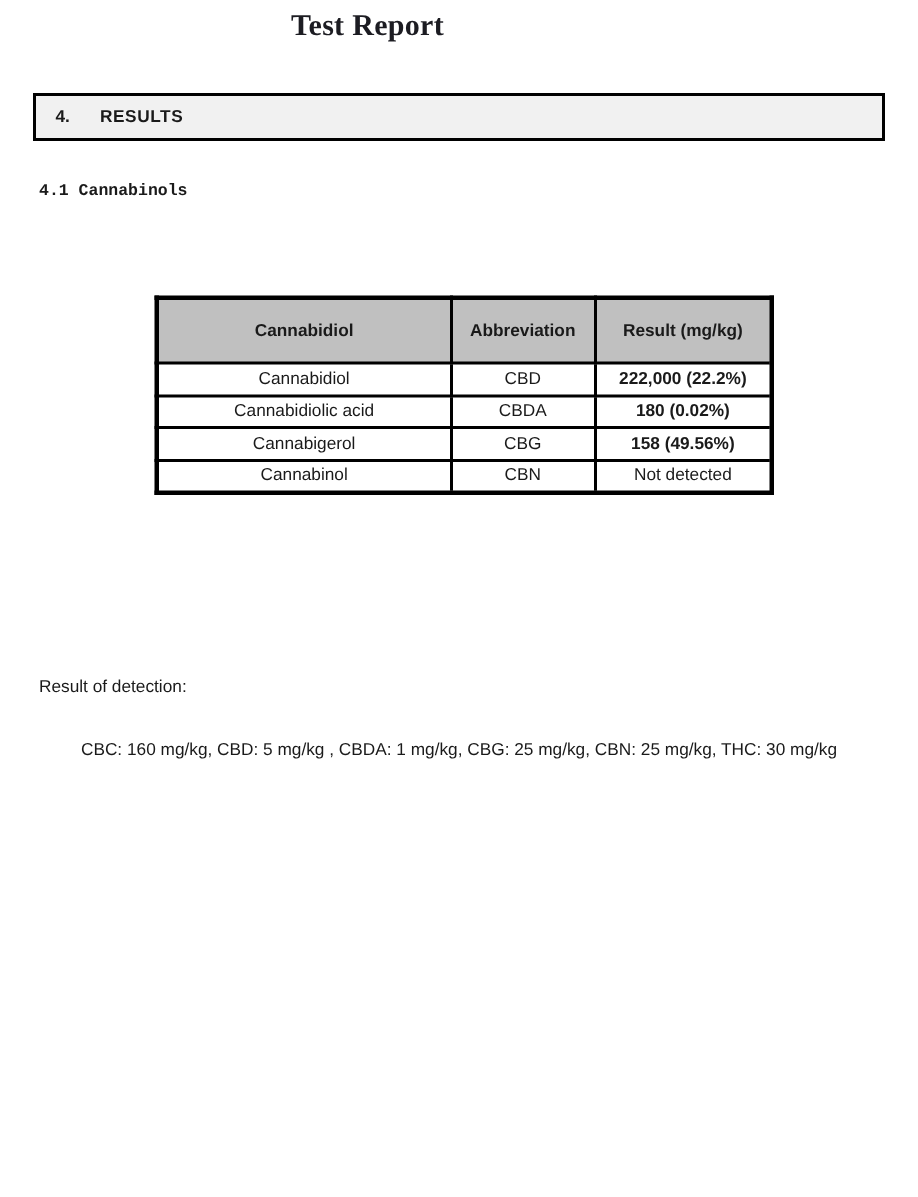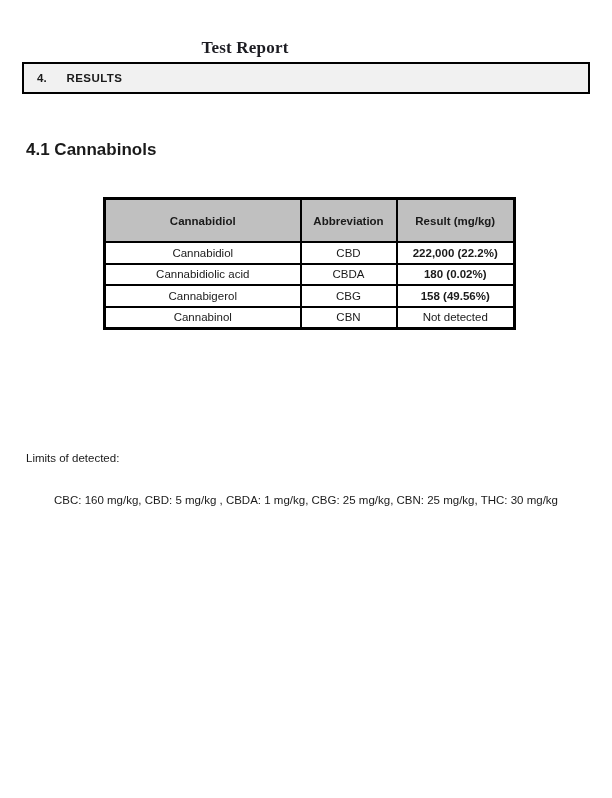--- a/index.html
+++ b/index.html
@@ -10,34 +10,34 @@
   }
   html,body{margin:0;padding:0;}
   body{
     width:612px;height:798px;background:#ffffff;
     font-family:"Liberation Sans", sans-serif;color:var(--ink);
     position:relative;overflow:hidden;
   }
   .page{position:absolute;inset:0;}
   .doc-title{
     position:absolute;top:6px;left:0;width:490px;text-align:center;
-    font-family:"Liberation Serif", serif;font-size:17px;font-weight:600;
-    color:#1c1c22;letter-spacing:0.2px;margin-top:32px;
+    font-family:"Liberation Serif", serif;font-size:20px;font-weight:600;
+    color:#1c1c22;letter-spacing:0.2px;
   }
   .section-box{
     position:absolute;left:22px;top:62px;width:564px;height:28px;
     border:2px solid var(--border);background:var(--box-bg);
     display:flex;align-items:center;
     font-size:11.5px;font-weight:bold;
   }
   .section-num{margin-left:13px;}
   .section-heading{margin-left:20px;letter-spacing:0.4px;}
   .subsection-title{
-    position:absolute;left:26px;top:140px;
-    font-size:17px;font-weight:bold;
+    position:absolute;left:26px;top:122px;
+    font-size:11px;font-weight:bold;font-family:Liberation Mono, monospace;
   }
   table.results-table{
     position:absolute;left:103px;top:197px;
     border-collapse:collapse;table-layout:fixed;
     border:3px solid var(--border);
   }
   .results-table th,.results-table td{
     border:2px solid var(--border);
     text-align:center;vertical-align:middle;
     font-size:11.5px;padding:0 2px;
@@ -104,19 +104,19 @@
         <td class="em">158 (49.56%)</td>
       </tr>
       <tr>
         <td>Cannabinol</td>
         <td>CBN</td>
         <td>Not detected</td>
       </tr>
     </tbody>
   </table>
 
-  <div class="limits-label">Limits of detected:</div>
+  <div class="limits-label">Result of detection:</div>
 
   <div class="limits-text">
     <div>CBC: 160 mg/kg, CBD: 5 mg/kg , CBDA: 1 mg/kg, CBG: 25 mg/kg, CBN: 25 mg/kg, THC: 30 mg/kg</div>
   </div>
 
 </div>
 
 </body></html>

